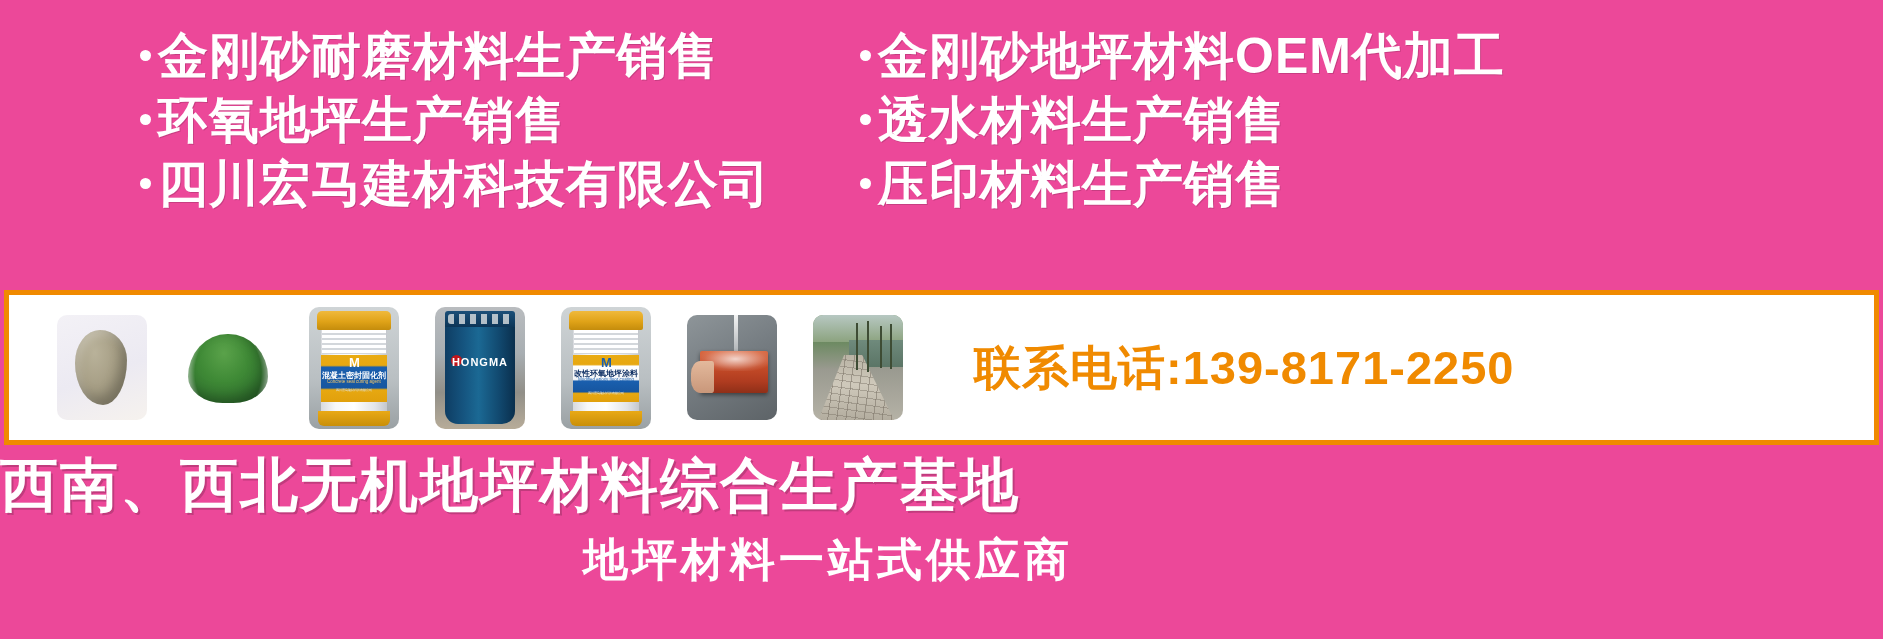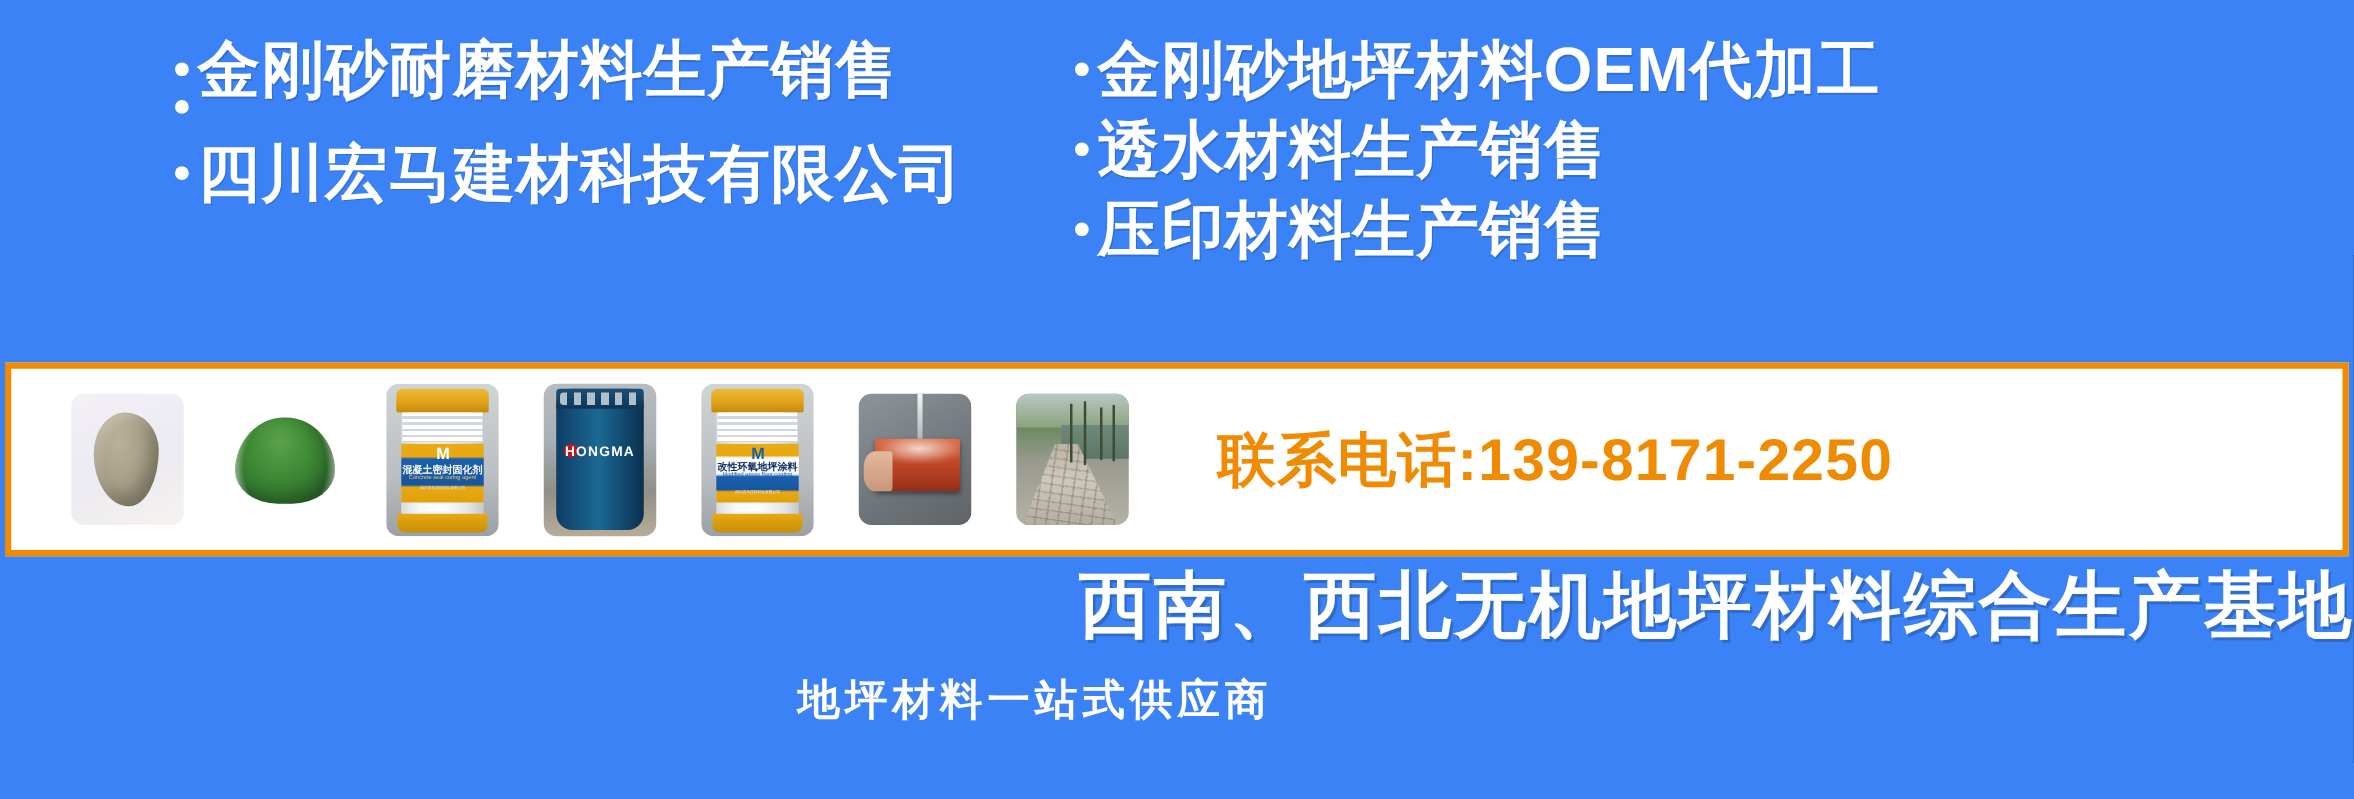--- a/index.html
+++ b/index.html
@@ -3,21 +3,21 @@
 <meta charset="utf-8">
 <style>
   html,body{margin:0;padding:0;}
   body{
     width:1883px;height:639px;overflow:hidden;
     font-family:"Liberation Sans","DejaVu Sans",sans-serif;
     background:#074a73;
   }
   .banner{
     position:relative;width:1883px;height:639px;
-    background:#3b82f6;
+    background:#ec4899;
     box-sizing:border-box;
   }
   
   .features{
     position:absolute;left:0;top:28px;width:1883px;height:255px;
     display:flex;justify-content:flex-start;
   }
   .col{
     display:flex;flex-direction:column;justify-content:flex-start;
   }
@@ -211,52 +211,53 @@
     color:#f08a00;
     font-weight:bold;
     font-size:47px;
     line-height:50px;
     letter-spacing:1px;
     white-space:nowrap;
   }
   
   .headline{
     position:absolute;left:0;top:452px;width:1883px;
-    text-align:right;
+    text-align:left;
     color:#ffffff;
     font-weight:bold;
     font-size:58px;
     line-height:66px;
     letter-spacing:2px;
     text-shadow:2px 2px 0 rgba(0,0,0,.18);
   }
   .subline{
     position:absolute;left:0;top:540px;width:1656px;
     text-align:center;
     color:#ffffff;
     font-weight:bold;
-    font-size:34px;
+    font-size:45px;
     line-height:40px;
     letter-spacing:4px;
   }
 </style>
 </head>
 <body>
 
 <div class="banner">
 
   <div class="features">
 
     <div class="col col-left">
       <div class="feature-item">
         <span class="bullet"></span>
         <span>金刚砂耐磨材料生产销售</span>
       </div>
       <div class="feature-item">
         <span class="bullet"></span>
+        <span>环氧地坪生产销售</span>
       </div>
       <div class="feature-item">
         <span class="bullet"></span>
         <span>四川宏马建材科技有限公司</span>
       </div>
     </div>
 
     <div class="col col-right">
       <div class="feature-item">
         <span class="bullet"></span>

